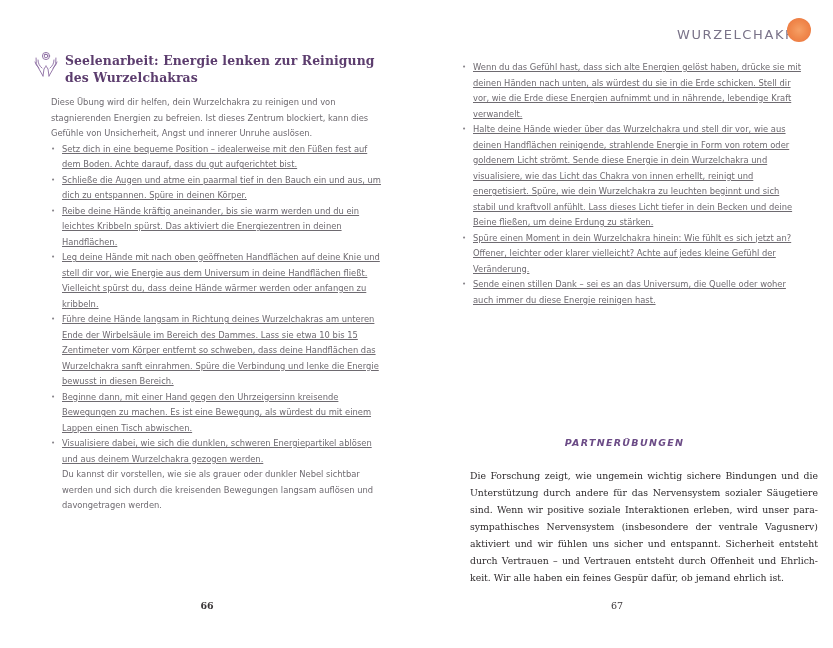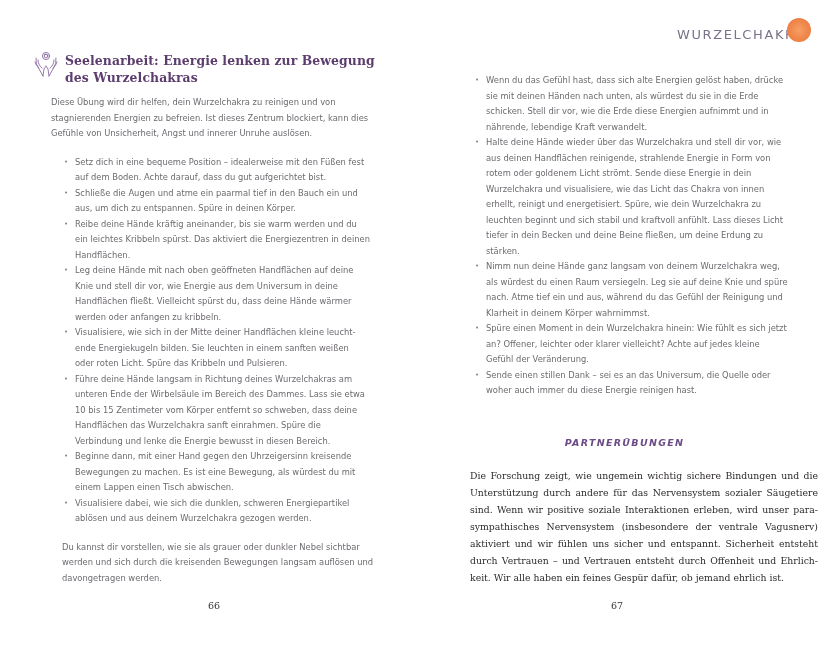--- a/index.html
+++ b/index.html
@@ -29,21 +29,21 @@
     font-family: "DejaVu Serif", serif; font-weight: bold; font-size: 12.4px; line-height: 17px;
     color: #5c3d6e; letter-spacing: 0.1px;
   }
 
   .body-sans {
     font-family: "DejaVu Sans", sans-serif; font-size: 8.35px; line-height: 15.5px;
     color: #6e6a70;
   }
   .left-text { position: absolute; left: 51px; top: 95px; width: 332px; }
   .left-text p { margin: 0; }
-  ul.bullets { list-style: none; margin: 13px; padding: 0; }
+  ul.bullets { list-style: none; margin: 0; padding: 0; text-decoration: underline; }
   ul.bullets li { position: relative; padding-left: 11px; margin: 0; }
   ul.bullets li::before {
     content: "•"; position: absolute; left: 0; top: 0; color: #8a868c; font-size: 7px;
   }
   .extra-line { padding-left: 11px; margin: 0; }
 
   .right-text { position: absolute; left: 46px; top: 60px; width: 340px; }
 
   .section-heading {
     position: absolute; left: 0; width: 417px; top: 437px; text-align: center;
@@ -55,21 +55,21 @@
     position: absolute; left: 54px; top: 467px; width: 348px;
     font-family: "DejaVu Serif", serif; font-size: 9.3px; line-height: 17px; color: #2e2a2c;
     text-align: justify;
   }
   .serif-body p { margin: 0; }
 
   .page-number {
     position: absolute; top: 600px; width: 40px; text-align: center;
     font-family: "DejaVu Serif", serif; font-size: 9.5px; color: #3a3638;
   }
-  .pn-left { left: 194px; }
+  .pn-left { left: 187px; font-weight: bold; }
   .pn-right { left: 181px; }
 </style>
 </head>
 <body>
 
 <div class="page page-left">
   <div class="title-wrap">
     <svg class="hands-icon" viewBox="0 0 28 30">
       <g fill="none" stroke="#8a6aa0" stroke-width="0.9" stroke-linecap="round" stroke-linejoin="round">
         <circle cx="14" cy="6" r="3.6"></circle>
@@ -79,52 +79,50 @@
         <path d="M6 10 q0 5 4 8"></path>
         <path d="M3 12 q1 4 4 6"></path>
         <path d="M11 26 l1 -7 q2 -3 2 -3"></path>
         <path d="M24 8 q1 6 -3 11 l-4 7"></path>
         <path d="M22 10 q0 5 -4 8"></path>
         <path d="M25 12 q-1 4 -4 6"></path>
         <path d="M17 26 l-1 -7 q-2 -3 -2 -3"></path>
       </g>
     </svg>
     <div class="title">
-      <div>Seelenarbeit: Energie lenken zur Bewegung</div>
+      <div>Seelenarbeit: Energie lenken zur Reinigung</div>
       <div>des Wurzelchakras</div>
     </div>
   </div>
 
   <div class="left-text body-sans">
     <p>Diese Übung wird dir helfen, dein Wurzelchakra zu reinigen und von stagnierenden Energien zu befreien. Ist dieses Zentrum blockiert, kann dies Gefühle von Unsicherheit, Angst und innerer Unruhe auslösen.</p>
     <ul class="bullets">
       <li>Setz dich in eine bequeme Position – idealerweise mit den Füßen fest auf dem Boden. Achte darauf, dass du gut aufgerichtet bist.</li>
       <li>Schließe die Augen und atme ein paarmal tief in den Bauch ein und aus, um dich zu entspannen. Spüre in deinen Körper.</li>
       <li>Reibe deine Hände kräftig aneinander, bis sie warm werden und du ein leichtes Kribbeln spürst. Das aktiviert die Energiezentren in deinen Handflächen.</li>
       <li>Leg deine Hände mit nach oben geöffneten Handflächen auf deine Knie und stell dir vor, wie Energie aus dem Universum in deine Handflächen fließt. Vielleicht spürst du, dass deine Hände wärmer werden oder anfangen zu kribbeln.</li>
-      <li>Visualisiere, wie sich in der Mitte deiner Handflächen kleine leucht-ende Energiekugeln bilden. Sie leuchten in einem sanften weißen oder roten Licht. Spüre das Kribbeln und Pulsieren.</li>
       <li>Führe deine Hände langsam in Richtung deines Wurzelchakras am unteren Ende der Wirbelsäule im Bereich des Dammes. Lass sie etwa 10 bis 15 Zentimeter vom Körper entfernt so schweben, dass deine Handflächen das Wurzelchakra sanft einrahmen. Spüre die Verbindung und lenke die Energie bewusst in diesen Bereich.</li>
       <li>Beginne dann, mit einer Hand gegen den Uhrzeigersinn kreisende Bewegungen zu machen. Es ist eine Bewegung, als würdest du mit einem Lappen einen Tisch abwischen.</li>
       <li>Visualisiere dabei, wie sich die dunklen, schweren Energiepartikel ablösen und aus deinem Wurzelchakra gezogen werden.</li>
     </ul>
     <p class="extra-line">Du kannst dir vorstellen, wie sie als grauer oder dunkler Nebel sichtbar werden und sich durch die kreisenden Bewegungen langsam auflösen und davongetragen werden.</p>
   </div>
 
   <div class="page-number pn-left">66</div>
 </div>
 
 <div class="page page-right">
   <div class="header-label">WURZELCHAKRA</div>
   <div class="chakra-dot"></div>
 
   <div class="right-text body-sans">
     <ul class="bullets">
       <li>Wenn du das Gefühl hast, dass sich alte Energien gelöst haben, drücke sie mit deinen Händen nach unten, als würdest du sie in die Erde schicken. Stell dir vor, wie die Erde diese Energien aufnimmt und in nährende, lebendige Kraft verwandelt.</li>
       <li>Halte deine Hände wieder über das Wurzelchakra und stell dir vor, wie aus deinen Handflächen reinigende, strahlende Energie in Form von rotem oder goldenem Licht strömt. Sende diese Energie in dein Wurzelchakra und visualisiere, wie das Licht das Chakra von innen erhellt, reinigt und energetisiert. Spüre, wie dein Wurzelchakra zu leuchten beginnt und sich stabil und kraftvoll anfühlt. Lass dieses Licht tiefer in dein Becken und deine Beine fließen, um deine Erdung zu stärken.</li>
-      <li>Nimm nun deine Hände ganz langsam von deinem Wurzelchakra weg, als würdest du einen Raum versiegeln. Leg sie auf deine Knie und spüre nach. Atme tief ein und aus, während du das Gefühl der Reinigung und Klarheit in deinem Körper wahrnimmst.</li>
       <li>Spüre einen Moment in dein Wurzelchakra hinein: Wie fühlt es sich jetzt an? Offener, leichter oder klarer vielleicht? Achte auf jedes kleine Gefühl der Veränderung.</li>
       <li>Sende einen stillen Dank – sei es an das Universum, die Quelle oder woher auch immer du diese Energie reinigen hast.</li>
     </ul>
   </div>
 
   <div class="section-heading">PARTNERÜBUNGEN</div>
   <div class="serif-body">
     <p>Die Forschung zeigt, wie ungemein wichtig sichere Bindungen und die Unterstützung durch andere für das Nervensystem sozialer Säugetiere sind. Wenn wir positive soziale Interaktionen erleben, wird unser para-sympathisches Nervensystem (insbesondere der ventrale Vagusnerv) aktiviert und wir fühlen uns sicher und entspannt. Sicherheit entsteht durch Vertrauen – und Vertrauen entsteht durch Offenheit und Ehrlich-keit. Wir alle haben ein feines Gespür dafür, ob jemand ehrlich ist.</p>
   </div>
 

